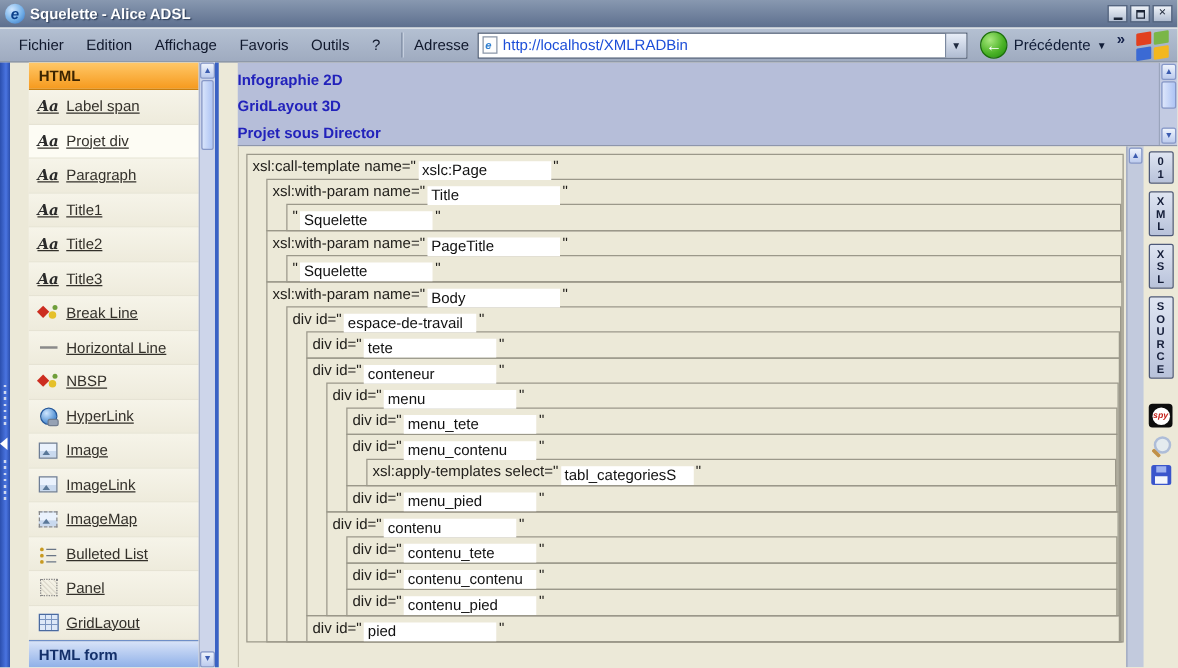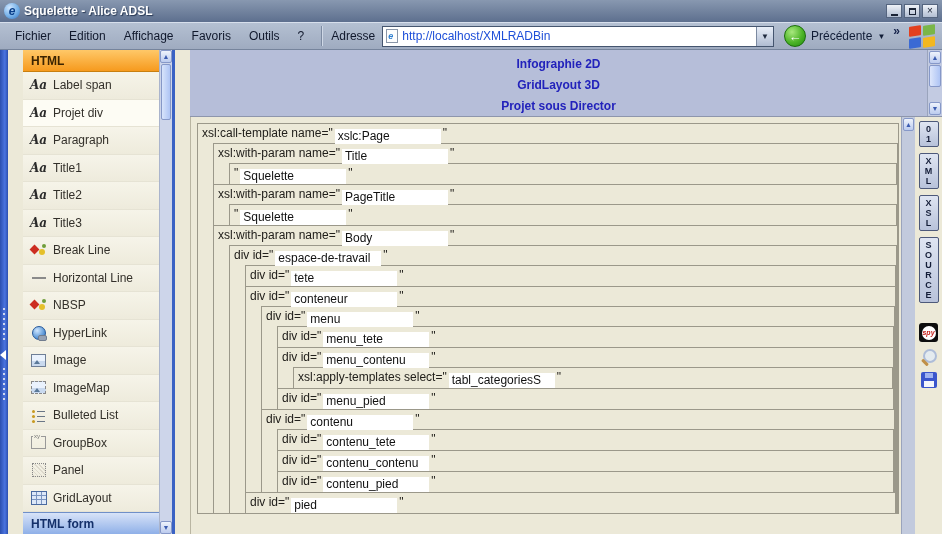--- a/index.html
+++ b/index.html
@@ -55,21 +55,21 @@
   .dots.up { top:258px; } .dots.down { top:318px; }
 
   
   .sidebar { width:152px; flex:none; display:flex; background:#f3f1e5; border-right:3px solid #3a62c4; }
   .sb-main { flex:1; display:flex; flex-direction:column; overflow:hidden; }
   .sb-header { height:22px; flex:none; display:flex; align-items:center; padding-left:8px; font-weight:bold; }
   .sb-header.html { background:linear-gradient(#ffc868,#f69a1e); color:#3c2400; border-bottom:1px solid #c87f10; }
   .sb-header.form { background:linear-gradient(#d8e3f8,#8fb0e8); color:#14306a; border-top:1px solid #6f8fc8; margin-top:auto; }
   .sb-items { flex:1; display:flex; flex-direction:column; }
   .sb-item { flex:1; display:flex; align-items:center; padding-left:7px; gap:6px; color:#33302a;
-             border-bottom:1px solid #e6e3d4; background:linear-gradient(#f6f4e9,#eeebdc); white-space:nowrap; }
+             border-bottom:1px solid #e6e3d4; background:linear-gradient(#f6f4e9,#eeebdc); white-space:nowrap;text-decoration:underline; }
   .sb-item.hl { background:#fdfcf4; }
   .sb-icon { width:17px; height:16px; flex:none; position:relative; display:flex; align-items:center; justify-content:center; }
 
   .icon-text-icon { font-family:"DejaVu Serif", serif; font-style:italic; font-weight:bold; font-size:12px; color:#2a2a2a; }
   .icon-hr-icon::before { content:""; width:14px; height:2px; background:#8a8a8a; }
   .icon-break-icon::before { content:""; position:absolute; left:1px; top:4px; width:7px; height:7px; background:#cc2d20; transform:rotate(45deg); }
   .icon-break-icon::after { content:""; position:absolute; left:9px; top:7px; width:6px; height:6px; border-radius:50%;
                             background:#e5c02a; box-shadow:2px -6px 0 -1px #6f9e3a; }
   .icon-globe-icon::before { content:""; width:12px; height:12px; border-radius:50%; border:1px solid #26589a;
                              background:radial-gradient(circle at 35% 30%, #cfe6ff, #5f9ad8 60%, #2f6fc0); }
@@ -96,21 +96,21 @@
   .sb-scroll { width:13px; flex:none; background:#cdd5ea; border-left:1px solid #aab4cc; display:flex; flex-direction:column; }
   .scroll-btn { height:13px; flex:none; background:linear-gradient(#eef3fc,#bccbee); border:1px solid #8698c8; border-radius:2px;
                 color:#3c5cb0; font-size:7px; line-height:11px; text-align:center; }
   .sb-thumb { height:56px; margin:1px; background:linear-gradient(90deg,#d8e4fb,#aec4f4); border:1px solid #8698c8; border-radius:2px; }
   .sb-scroll .filler { flex:1; }
 
   
   .main { flex:1; display:flex; flex-direction:column; overflow:hidden; }
 
   .links-panel { height:67px; flex:none; background:#b6bed9; border-bottom:1px solid #8e96ac; display:flex; }
-  .links-body { flex:1; display:flex; flex-direction:column; align-items:center; justify-content:center; padding-top:4px; }
+  .links-body { flex:1; display:flex; flex-direction:column; align-items:flex-start; justify-content:center; padding-top:4px; }
   .page-link { color:#2222bb; font-weight:bold; line-height:21px; cursor:pointer; white-space:nowrap; }
   .lp-scroll { width:15px; flex:none; background:#c3cbe2; border-left:1px solid #9aa4bc; display:flex; flex-direction:column; padding:1px; }
   .lp-thumb { height:22px; background:linear-gradient(90deg,#dde6fb,#aec4f4); border:1px solid #8698c8; border-radius:2px; margin-top:1px; }
   .lp-scroll .filler { flex:1; }
 
   .tree-wrap { flex:1; display:flex; overflow:hidden; }
   .tree { flex:1; background:#ece9d8; border-left:1px solid #b9b5a2; padding:6px 2px 0 6px; overflow:hidden; }
   .node { border:1px solid #9b988a; margin-top:-1px; }
   .tree > .node { margin-top:0; }
   .nlabel { height:20px; line-height:19px; white-space:nowrap; padding-left:4px; color:#22201c; }
@@ -239,30 +239,30 @@
             </div>
             <div class="sb-item">
               <span class="sb-icon icon-globe-icon"></span>
               <span>HyperLink</span>
             </div>
             <div class="sb-item">
               <span class="sb-icon icon-image-icon"></span>
               <span>Image</span>
             </div>
             <div class="sb-item">
+              <span class="sb-icon icon-image-icon"></span>
+              <span>ImageLink</span>
+            </div>
+            <div class="sb-item">
               <span class="sb-icon icon-imagemap-icon"></span>
               <span>ImageMap</span>
             </div>
             <div class="sb-item">
               <span class="sb-icon icon-bulleted-list-icon"></span>
               <span>Bulleted List</span>
-            </div>
-            <div class="sb-item">
-              <span class="sb-icon icon-groupbox-icon"></span>
-              <span>GroupBox</span>
             </div>
             <div class="sb-item">
               <span class="sb-icon icon-panel-icon"></span>
               <span>Panel</span>
             </div>
             <div class="sb-item">
               <span class="sb-icon icon-grid-icon"></span>
               <span>GridLayout</span>
             </div>
           </div>

